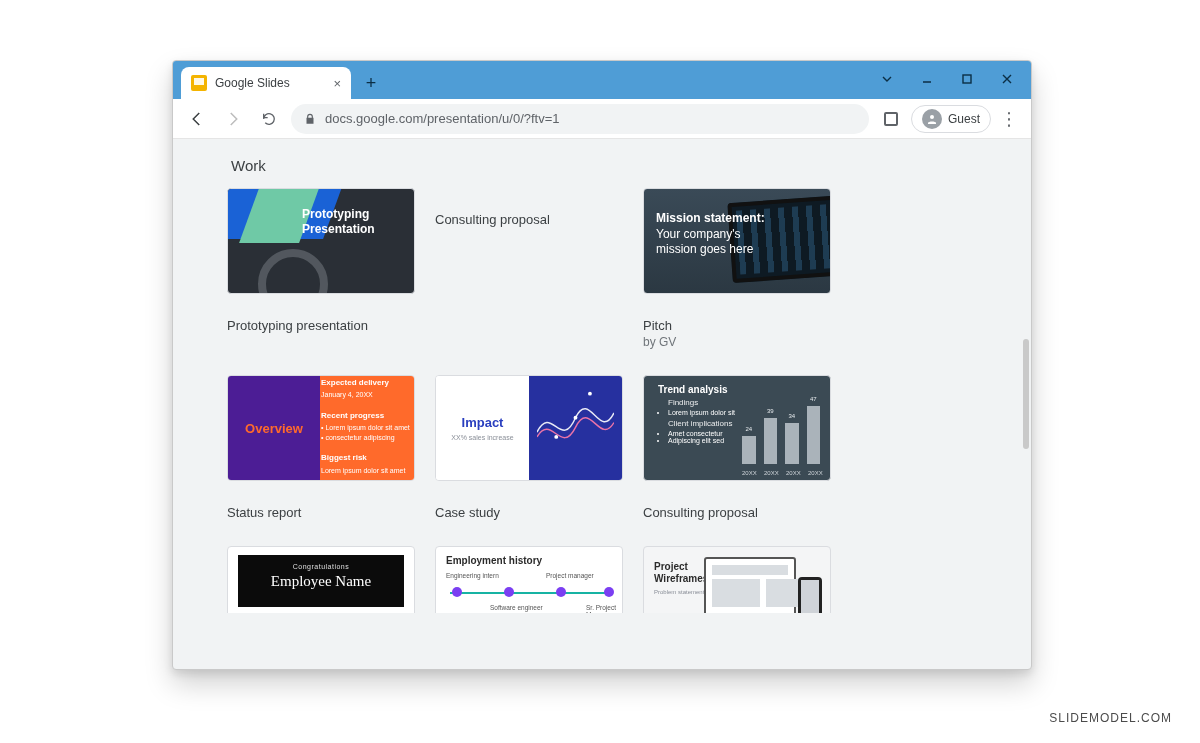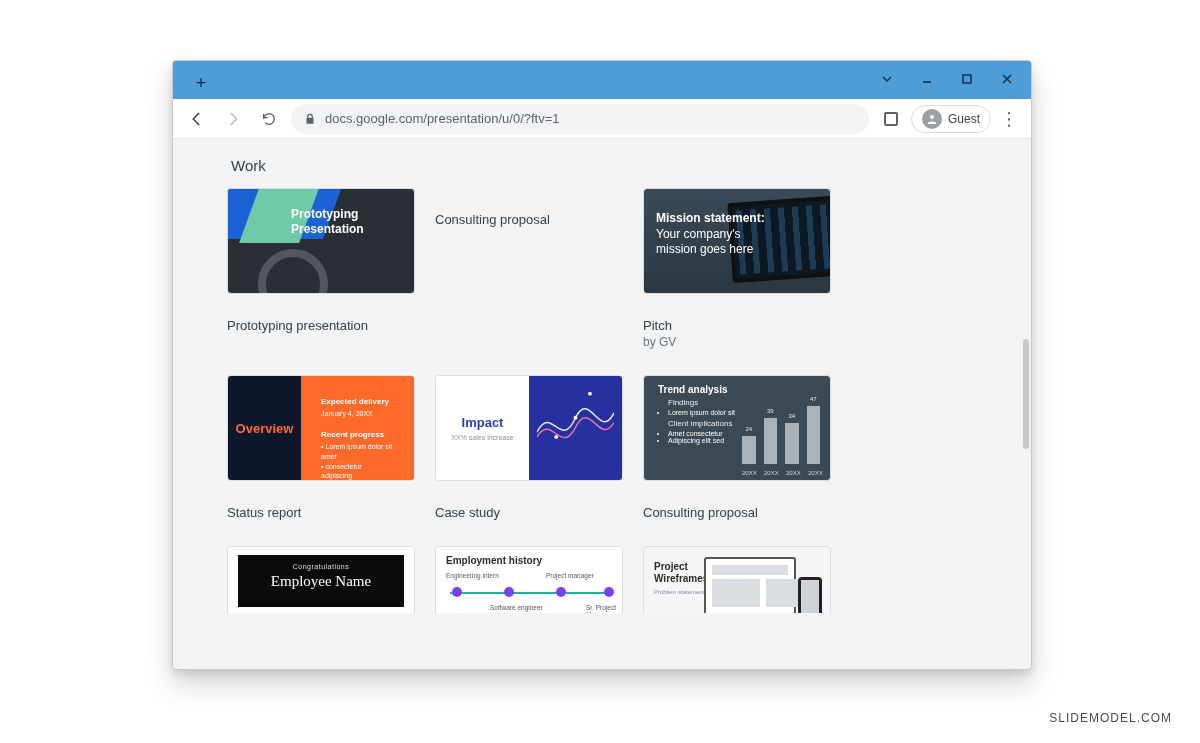--- a/index.html
+++ b/index.html
@@ -66,41 +66,41 @@
     width:188px; height:106px; border:1px solid #dadce0; border-radius:4px; background:#fff; overflow:hidden;
     position:relative;
   }
   .card .title { font-size:13px; color:#3c4043; margin-top:24px; }
   .card .sub { font-size:12px; color:#70757a; margin-top:2px; }
   
   
   .t1 { background:#2a2f36; }
   .t1 .band { position:absolute; left:-14px; top:-10px; width:120px; height:60px; background:#1a62d6; transform:skewX(-20deg); }
   .t1 .band2 { position:absolute; left:22px; top:-6px; width:60px; height:60px; background:#6fc9a6; transform:skewX(-20deg); }
-  .t1 .txt { position:absolute; left:63px; top:18px; color:#fff; font-size:12px; line-height:1.25; font-weight:600; }
+  .t1 .txt { position:absolute; left:74px; top:18px; color:#fff; font-size:12px; line-height:1.25; font-weight:600; }
   .t1 .circ { position:absolute; left:30px; bottom:-26px; width:70px; height:70px; border:8px solid #7a7f86; border-radius:50%; opacity:.5;}
   
   .t2 { background:#fff; }
   .t2 .hdr { position:absolute; left:12px; top:12px; font-size:13px; font-weight:700; color:#1f2a37; line-height:1.15;}
   .t2 .accent { position:absolute; left:12px; top:6px; width:18px; height:3px; background:linear-gradient(90deg,#1a62d6 50%, #f06a3f 50%); }
   .t2 .mtn { position:absolute; left:0; right:0; bottom:0; height:48%; background:
       linear-gradient(180deg,#dfe6ee 0,#cfd8e2 100%);
       clip-path: polygon(0 60%, 12% 20%, 22% 55%, 34% 10%, 46% 52%, 58% 8%, 70% 48%, 82% 18%, 100% 60%, 100% 100%, 0 100%);
   }
   
   .t3 { background:linear-gradient(180deg,#3a4a57,#2b3842); }
   .t3 .txt { position:absolute; left:12px; top:22px; color:#fff; font-size:12px; line-height:1.3; }
   .t3 .txt b { font-weight:700; }
   .t3 .laptop { position:absolute; right:-20px; top:10px; width:120px; height:80px; background:#0e1a23; border-radius:4px; transform:rotate(-4deg); box-shadow:inset 0 0 0 4px #111; }
   .t3 .laptop::after{content:"";position:absolute;inset:8px;background:repeating-linear-gradient(90deg,#2e5e82 0 6px,transparent 6px 14px);opacity:.5;}
   
   .t4 { display:flex; }
-  .t4 .l { flex:1; background:#0f172a; display:flex; align-items:center; justify-content:center; }
+  .t4 .l { flex:1; background:#4c1d95; display:flex; align-items:center; justify-content:center; }
   .t4 .l span { color:#ff6a2b; font-weight:700; font-size:13px; }
-  .t4 .r { flex:1; background:#ff6a2b; padding:20px; color:#fff; font-size:7px; line-height:1.4; }
+  .t4 .r { flex:1; background:#ff6a2b; padding:1px; color:#fff; font-size:7px; line-height:1.4; }
   .t4 .r b { font-size:8px; display:block; margin-bottom:2px; }
   
   .t5 { display:flex; }
   .t5 .l { flex:1; background:#fff; display:flex; flex-direction:column; align-items:center; justify-content:center; }
   .t5 .l .imp { color:#2a3fbf; font-weight:700; font-size:13px; }
   .t5 .l .s { color:#8a8f98; font-size:7px; margin-top:4px; }
   .t5 .r { flex:1; background:#26309f; position:relative; }
   .t5 .r svg { position:absolute; inset:8px; }
   
   .t6 { background:#3b4a54; color:#fff; padding:8px 14px; font-size:7px; position:relative; }
@@ -139,20 +139,25 @@
   svg { display:block; }
 </style>
 </head>
 <body>
 
 <div class="stage">
 
   <div class="window">
 
     <div class="titlebar">
+      <div class="tab">
+        <span class="favicon"></span>
+        <span>Google Slides</span>
+        <span class="closex">×</span>
+      </div>
       <div class="newtab">+</div>
       <div class="win-controls">
         <div class="wc">
             <svg viewBox="0 0 12 12">
               <path d="M2 4l4 4 4-4" fill="none" stroke="#0b2e44" stroke-width="1.4"></path>
             </svg>
           </div>
         <div class="wc">
             <svg viewBox="0 0 12 12">
               <path d="M2 9h8" stroke="#0b2e44" stroke-width="1.4"></path>

